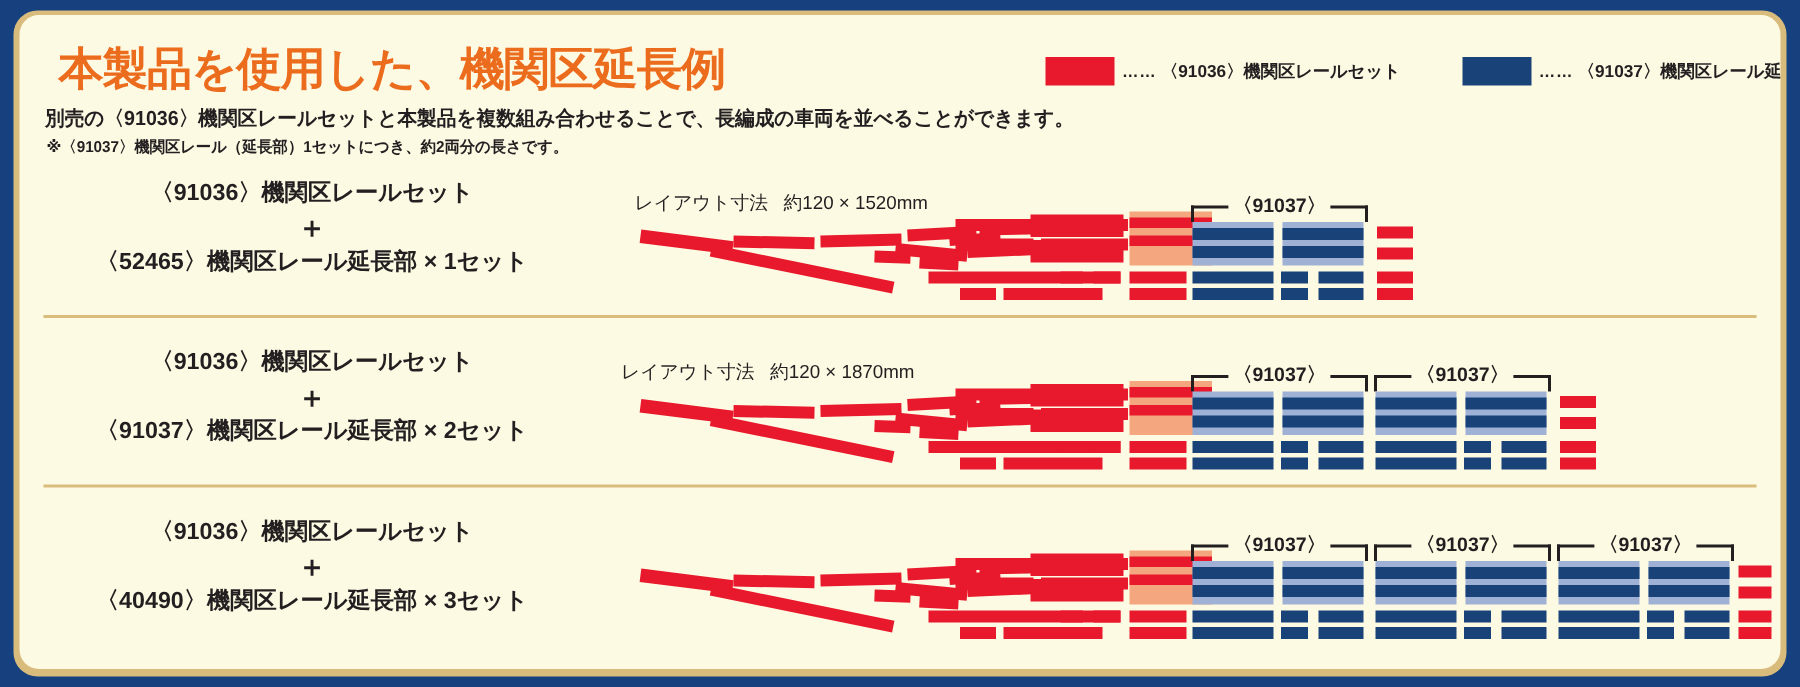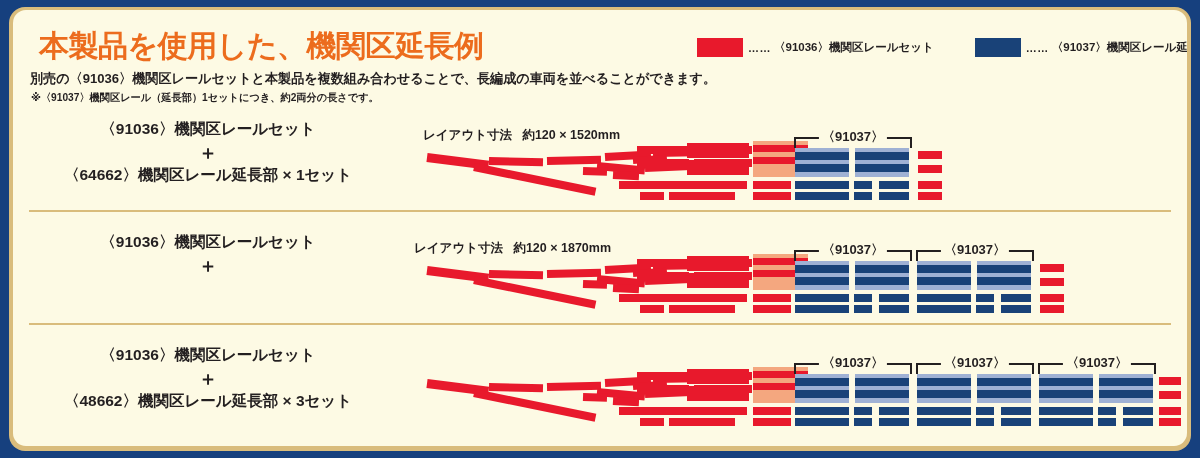--- a/index.html
+++ b/index.html
@@ -54,21 +54,21 @@
   
   .divider{position:absolute;left:16px;width:1142px;height:2px;background:#d9bc7c;}
   .row{position:absolute;left:0;width:1174px;}
   .row-label{
     position:absolute;left:0;width:390px;text-align:center;
     font-size:15.5px;font-weight:bold;color:#231f20;line-height:1.0;
   }
   .row-label .ln{display:block;white-space:nowrap;}
   .row-label .plus{display:block;font-size:19px;margin:6px 0 5px 0;}
   .dim{
-    position:absolute;font-size:12.5px;font-weight:bold;color:#231f20;white-space:nowrap;
+    position:absolute;font-size:12.5px;font-weight:normal;color:#231f20;white-space:nowrap;
   }
 
   
   .diagram{position:absolute;}
   .bar{position:absolute;}
   .red{background:#e8192c;}
   .blue{background:#194278;}
   .salmon{background:#f4a77f;}
 
   
@@ -114,21 +114,21 @@
       </div>
     </div>
 
     <div class="divider" style="top:200px;"></div>
     <div class="divider" style="top:313px;"></div>
 
     <div class="row" style="top:105px;height:95px;">
       <div class="row-label" style="top:6px;">
         <span class="ln">〈91036〉機関区レールセット</span>
         <span class="plus">＋</span>
-        <span class="ln">〈64662〉機関区レール延長部 × 1セット</span>
+        <span class="ln">〈52465〉機関区レール延長部 × 1セット</span>
       </div>
       <div class="dim" style="left:410px;top:12px;">
         <span>レイアウト寸法</span>
         &nbsp;&nbsp;<span>約120 × 1520mm</span>
       </div>
 
       <div class="diagram" style="left:0;top:0;width:1174px;height:95px;">
 
         <div class="sk" style="left:414px;top:38px;width:62px;height:9px;transform:rotate(7.2deg);"></div>
         <div class="sk" style="left:476px;top:42px;width:54px;height:8px;transform:rotate(1.2deg);"></div>
@@ -191,20 +191,21 @@
         <div class="bar red" style="left:905px;top:50px;width:24px;height:8px;"></div>
         <div class="bar red" style="left:905px;top:66px;width:24px;height:8px;"></div>
         <div class="bar red" style="left:905px;top:77px;width:24px;height:8px;"></div>
       </div>
     </div>
 
     <div class="row" style="top:218px;height:95px;">
       <div class="row-label" style="top:6px;">
         <span class="ln">〈91036〉機関区レールセット</span>
         <span class="plus">＋</span>
+        <span class="ln">〈91037〉機関区レール延長部 × 2セット</span>
       </div>
       <div class="dim" style="left:401px;top:12px;">
         <span>レイアウト寸法</span>
         &nbsp;&nbsp;<span>約120 × 1870mm</span>
       </div>
 
       <div class="diagram" style="left:0;top:0;width:1174px;height:95px;">
         <div class="sk" style="left:414px;top:38px;width:62px;height:9px;transform:rotate(7.2deg);"></div>
         <div class="sk" style="left:476px;top:42px;width:54px;height:8px;transform:rotate(1.2deg);"></div>
         <div class="sk" style="left:534px;top:42px;width:54px;height:8px;transform:rotate(-1.4deg);"></div>
@@ -284,21 +285,21 @@
         <div class="bar red" style="left:1027px;top:50px;width:24px;height:8px;"></div>
         <div class="bar red" style="left:1027px;top:66px;width:24px;height:8px;"></div>
         <div class="bar red" style="left:1027px;top:77px;width:24px;height:8px;"></div>
       </div>
     </div>
 
     <div class="row" style="top:331px;height:95px;">
       <div class="row-label" style="top:6px;">
         <span class="ln">〈91036〉機関区レールセット</span>
         <span class="plus">＋</span>
-        <span class="ln">〈48662〉機関区レール延長部 × 3セット</span>
+        <span class="ln">〈40490〉機関区レール延長部 × 3セット</span>
       </div>
 
       <div class="diagram" style="left:0;top:0;width:1174px;height:95px;">
         <div class="sk" style="left:414px;top:38px;width:62px;height:9px;transform:rotate(7.2deg);"></div>
         <div class="sk" style="left:476px;top:42px;width:54px;height:8px;transform:rotate(1.2deg);"></div>
         <div class="sk" style="left:534px;top:42px;width:54px;height:8px;transform:rotate(-1.4deg);"></div>
         <div class="sk" style="left:592px;top:38px;width:46px;height:8px;transform:rotate(-3.2deg);"></div>
         <div class="sk" style="left:640px;top:34px;width:44px;height:8px;transform:rotate(-1.0deg);"></div>
         <div class="sk" style="left:461px;top:48px;width:124px;height:8px;transform:rotate(11.5deg);"></div>
         <div class="sk" style="left:584px;top:47px;width:48px;height:8px;transform:rotate(5.5deg);"></div>

